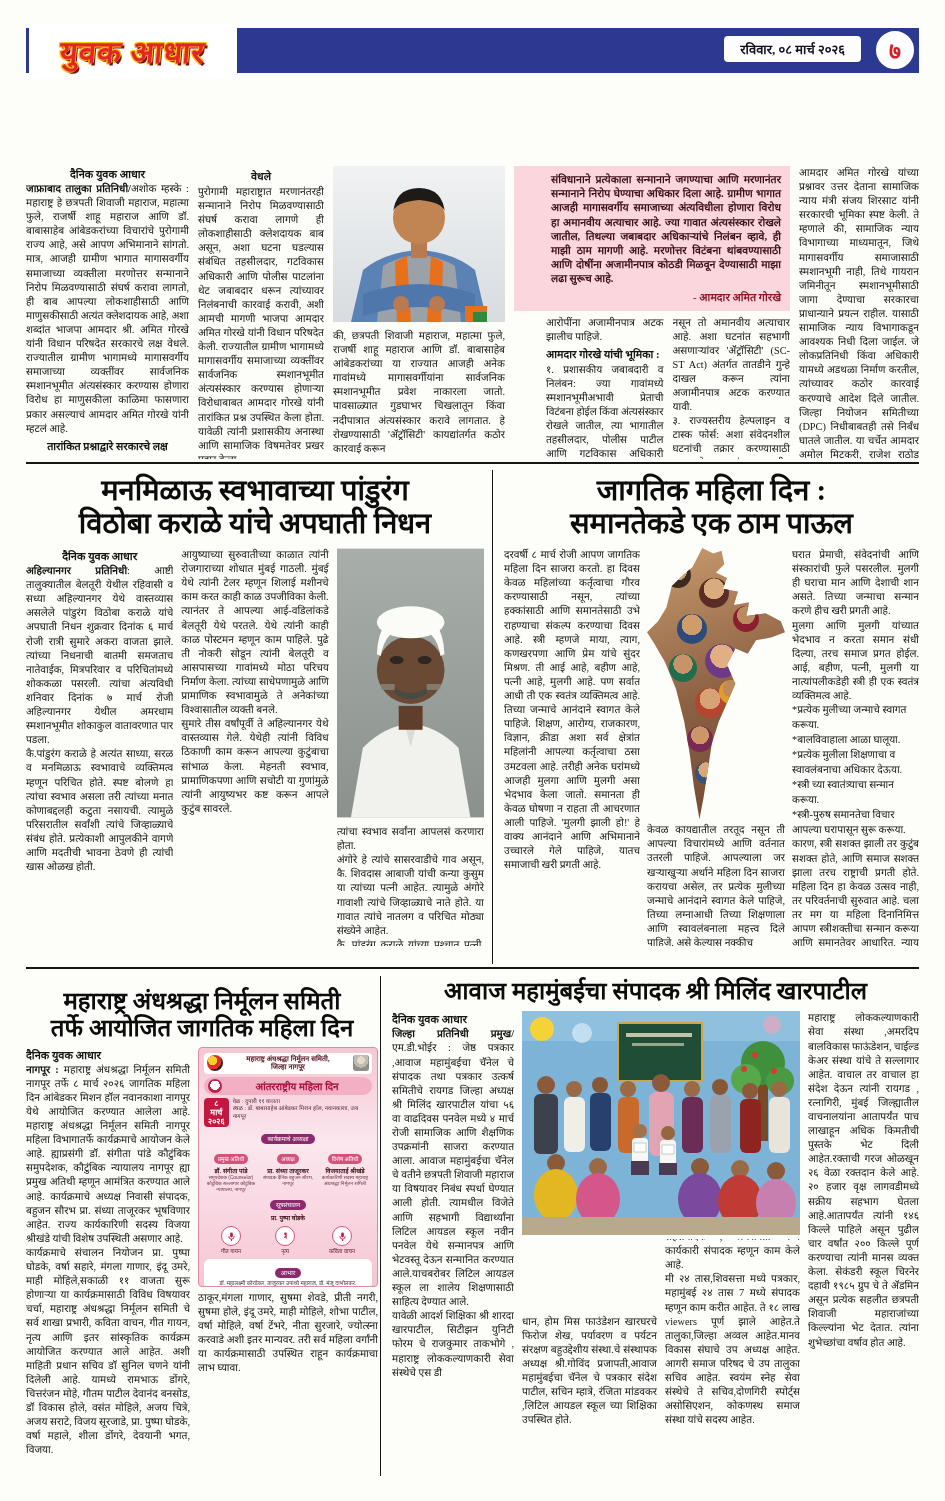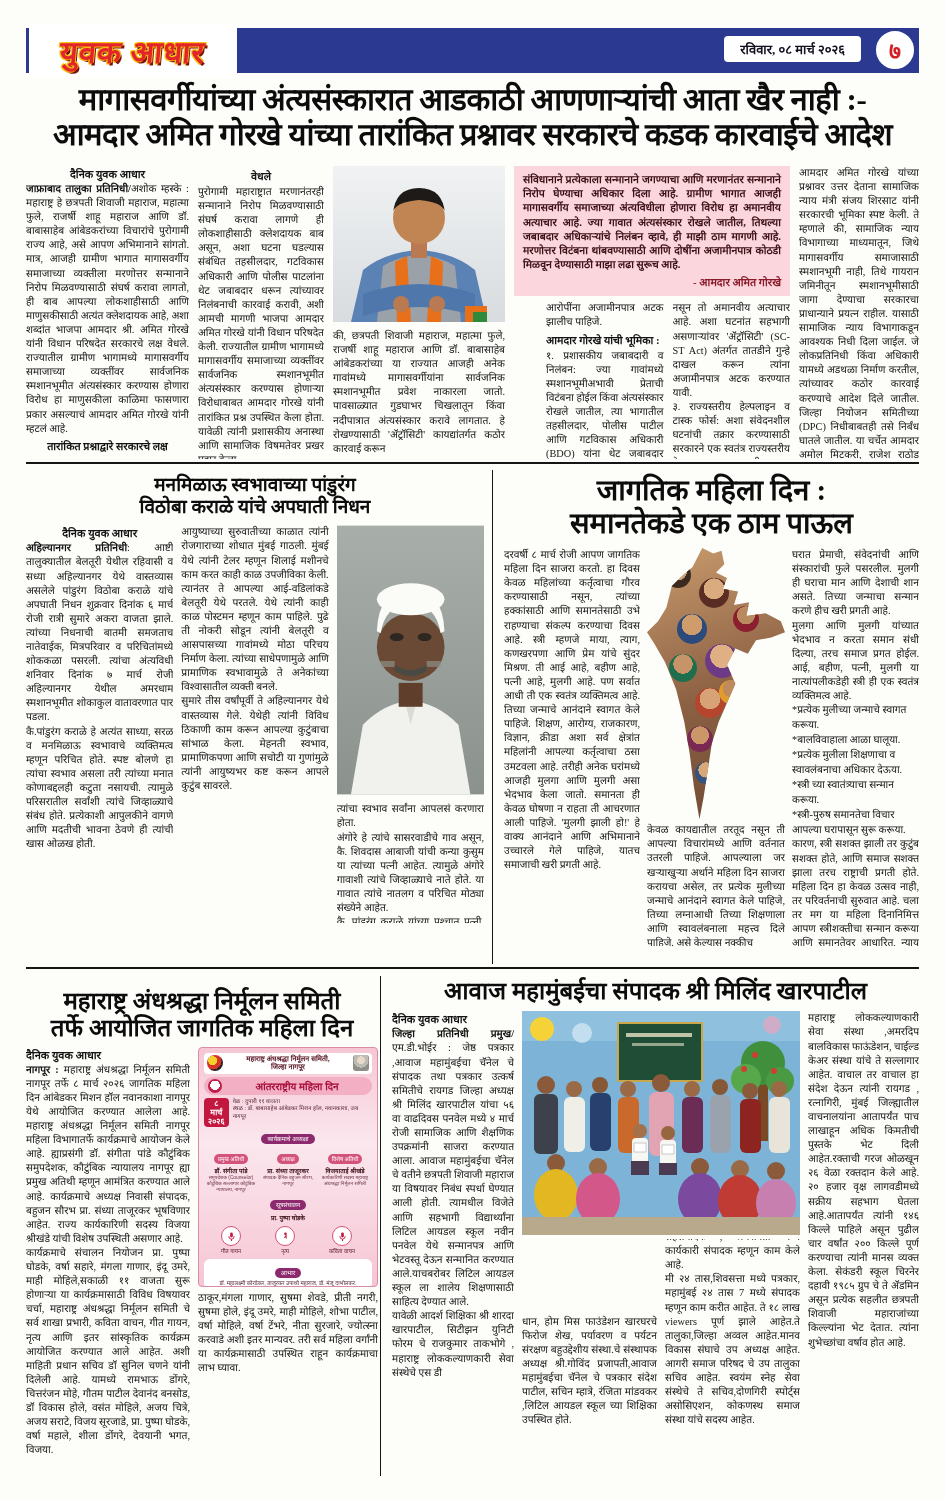--- a/index.html
+++ b/index.html
@@ -26,29 +26,29 @@
   .lead-in{font-weight:bold;}
   .byline{font-weight:bold;font-size:11px;text-align:center;margin-bottom:1px;}
   .subhead{font-weight:bold;font-size:10.8px;text-align:center;margin:2px 0;}
   .col{overflow:hidden;}
   
   #lead-body{position:absolute;left:26px;top:166px;width:893px;height:293px;display:flex;gap:9px;}
   .lc1{flex:0 0 163px;} .lc2{flex:0 0 126px;} .lc3{flex:0 0 172px;}
   .lc45{flex:0 0 276px;display:flex;flex-direction:column;} .lc6{flex:1;}
   #mla-photo{width:172px;height:156px;margin-bottom:3px;}
   #quote-box{background:#fbd7dd;padding:7px 9px;margin-bottom:5px;}
-  #quote-box .qt{font-size:10.6px;font-weight:700;color:#3c1016;line-height:1.34;text-align:justify;}
+  #quote-box .qt{font-size:10.6px;font-weight:700;color:#3c1016;line-height:1.34;text-align:justify;margin-left:28px;}
   #quote-box .qa{font-size:10.8px;font-weight:800;color:#8b1a2b;text-align:right;margin-top:2px;}
   #lead-sub45{display:flex;gap:9px;flex:1;overflow:hidden;margin-left:32px;}
   #lead-sub45 .scol{flex:1;overflow:hidden;}
   .rule-h{position:absolute;left:26px;width:893px;border-top:2px solid #151515;}
   .rule-v{position:absolute;border-left:1.5px solid #151515;}
   
   #obit{position:absolute;left:26px;top:468px;width:458px;}
-  #obit .headline{font-size:19px;margin:6px 0 8px;}
+  #obit .headline{font-size:29px;margin:6px 0 8px;}
   #obit-body{display:flex;gap:8px;height:398px;}
   #obit-body .col{flex:1;}
   #cap-photo{width:100%;height:270px;margin-bottom:3px;}
   #wd{position:absolute;left:504px;top:468px;width:415px;}
   #wd .headline{font-size:29px;margin:6px 0 8px;}
   #wd-body{display:flex;gap:7px;height:398px;}
   .wdc1{flex:0 0 136px;} .wdc2{flex:0 0 138px;display:flex;flex-direction:column;} .wdc3{flex:1;}
   #india-collage{width:138px;height:280px;position:relative;margin-bottom:4px;
       background:linear-gradient(160deg,#c99b6e,#8a5f42 55%,#6e4a33);
       clip-path:polygon(40% 0,48% 2%,54% 1%,56% 6%,50% 9%,58% 11%,55% 15%,66% 16%,63% 21%,74% 20%,72% 25%,86% 24%,97% 27%,100% 31%,90% 33%,79% 34%,73% 39%,64% 37%,58% 43%,64% 50%,58% 57%,52% 64%,47% 72%,44% 82%,41% 92%,38% 100%,34% 88%,31% 76%,27% 64%,21% 52%,13% 42%,5% 35%,0 31%,8% 27%,14% 22%,18% 14%,26% 10%,33% 7%);}
@@ -103,24 +103,20 @@
 <div id="page">
 
   <div id="masthead">
     <div id="logo-box">
       <span id="logo-text">युवक आधार</span>
     </div>
     <div id="date-box">रविवार, ०८ मार्च २०२६</div>
     <div id="page-circle">७</div>
   </div>
 
-  <div id="lead-headline" class="headline">
-    <span class="h2line">मागासवर्गीयांच्या अंत्यसंस्कारात आडकाठी आणणाऱ्यांची आता खैर नाही :-</span>
-    <span class="h2line">आमदार अमित गोरखे यांच्या तारांकित प्रश्नावर सरकारचे कडक कारवाईचे आदेश</span>
-  </div>
 
   <div id="lead-body">
     <div class="col lc1">
       <div class="byline">दैनिक युवक आधार</div>
       <div class="txt"><b class="lead-in">जाफ्राबाद तालुका प्रतिनिधी/</b><span>अशोक म्हस्के : महाराष्ट्र हे छत्रपती शिवाजी महाराज, महात्मा फुले, राजर्षी शाहू महाराज आणि डॉ. बाबासाहेब आंबेडकरांच्या विचारांचे पुरोगामी राज्य आहे, असे आपण अभिमानाने सांगतो. मात्र, आजही ग्रामीण भागात मागासवर्गीय समाजाच्या व्यक्तीला मरणोत्तर सन्मानाने निरोप मिळवण्यासाठी संघर्ष करावा लागतो, ही बाब आपल्या लोकशाहीसाठी आणि माणुसकीसाठी अत्यंत क्लेशदायक आहे, अशा शब्दांत भाजपा आमदार श्री. अमित गोरखे यांनी विधान परिषदेत सरकारचे लक्ष वेधले. राज्यातील ग्रामीण भागामध्ये मागासवर्गीय समाजाच्या व्यक्तींवर सार्वजनिक स्मशानभूमीत अंत्यसंस्कार करण्यास होणारा विरोध हा माणुसकीला काळिमा फासणारा प्रकार असल्याचं आमदार अमित गोरखे यांनी म्हटलं आहे.</span></div>
       <div class="subhead">तारांकित प्रश्नाद्वारे सरकारचे लक्ष</div>
     </div>
     <div class="col lc2">
       <div class="subhead">वेधले</div>
       <div class="txt">पुरोगामी महाराष्ट्रात मरणानंतरही सन्मानाने निरोप मिळवण्यासाठी संघर्ष करावा लागणे ही लोकशाहीसाठी क्लेशदायक बाब असून, अशा घटना घडल्यास संबंधित तहसीलदार, गटविकास अधिकारी आणि पोलीस पाटलांना थेट जबाबदार धरून त्यांच्यावर निलंबनाची कारवाई करावी, अशी आमची मागणी भाजपा आमदार अमित गोरखे यांनी विधान परिषदेत केली. राज्यातील ग्रामीण भागामध्ये मागासवर्गीय समाजाच्या व्यक्तींवर सार्वजनिक स्मशानभूमीत अंत्यसंस्कार करण्यास होणाऱ्या विरोधाबाबत आमदार गोरखे यांनी तारांकित प्रश्न उपस्थित केला होता. यावेळी त्यांनी प्रशासकीय अनास्था आणि सामाजिक विषमतेवर प्रखर प्रहार केला.</div>

